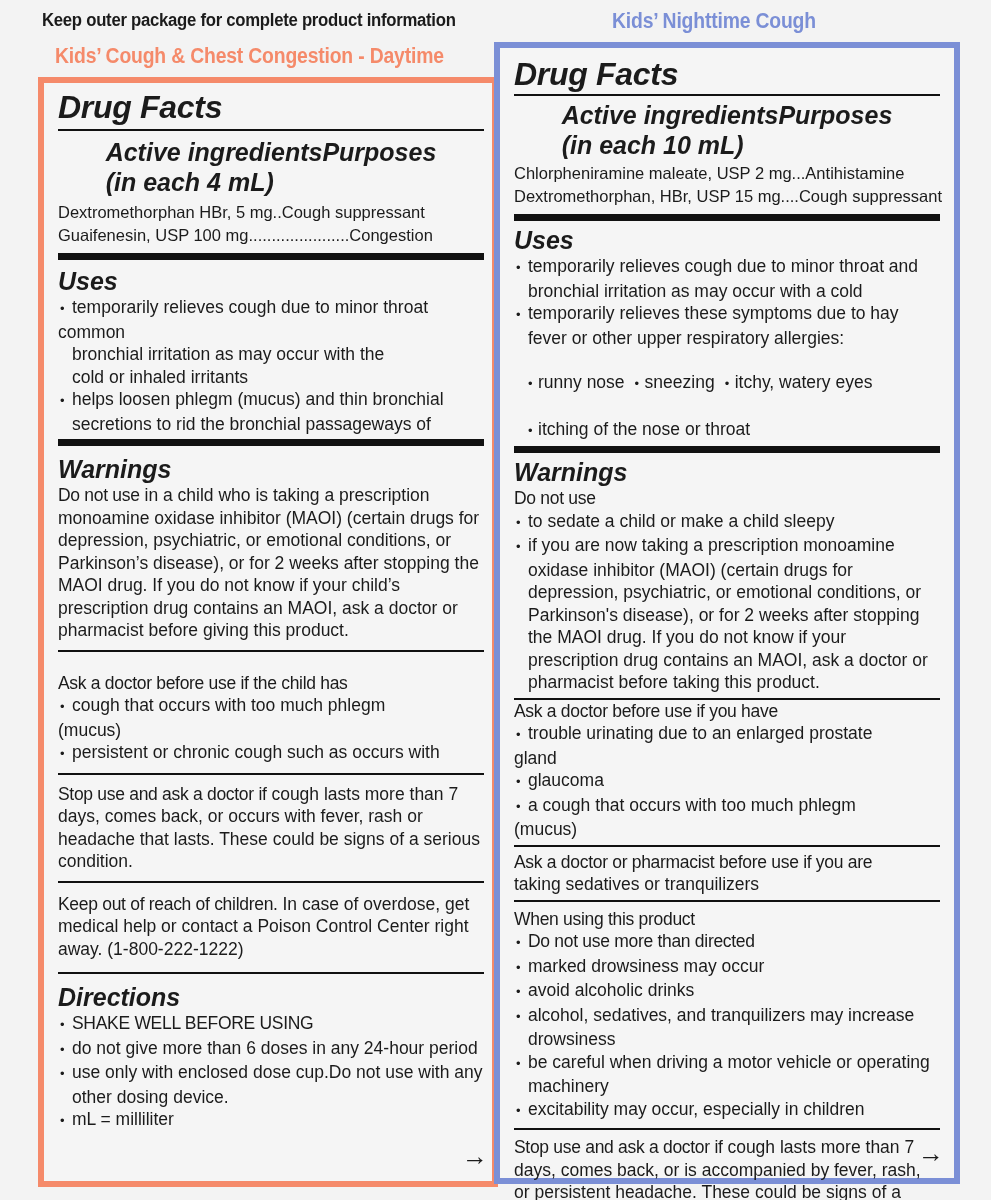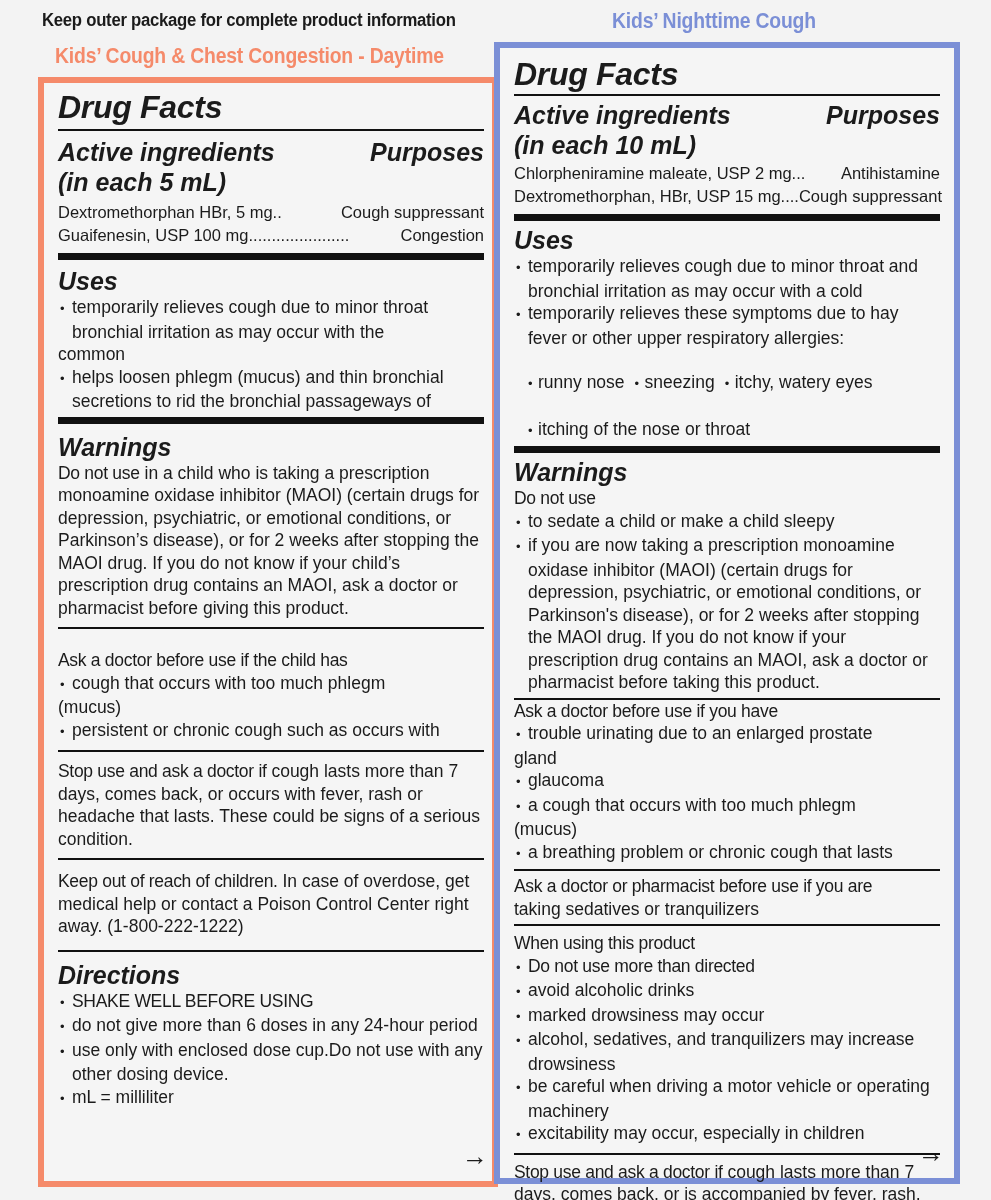--- a/index.html
+++ b/index.html
@@ -27,23 +27,23 @@
   }
   .panel-left { left:38px; top:77px; width:460px; height:1110px; border:6px solid #f58a6a; z-index:1; }
   .panel-right { left:494px; top:42px; width:466px; height:1142px; border:6px solid #7b8fd6; z-index:2; }
 
   .inner { position:absolute; left:14px; right:8px; top:0; }
   .panel-right .inner { left:14px; right:14px; }
 
   .df-title { font-weight:bold; font-style:italic; font-size:32px; line-height:40px; margin:0; letter-spacing:-0.3px; }
   .thin-rule { border-top:2px solid #111; margin:0; }
   .thick-rule { border-top:7px solid #111; margin:0; }
-  .ai-head { display:flex; justify-content:space-between; font-weight:bold; font-style:italic; font-size:25px; line-height:30px; }
+  .ai-head { display:flex; justify-content:center; font-weight:bold; font-style:italic; font-size:25px; line-height:30px; }
   .ai-head .sub { display:block; }
-  .ing-row { display:flex; justify-content:space-between; font-size:16.5px; line-height:23px; white-space:nowrap; }
+  .ing-row { display:flex; font-size:16.5px; line-height:23px; white-space:nowrap; }
   .sec-title { font-weight:bold; font-style:italic; font-size:25px; line-height:30px; }
   .txt { font-size:17.5px; line-height:22.5px; }
   .bul { padding-left:14px; text-indent:-12px; }
   .bul::before { content:"\2022"; display:inline-block; width:12px; text-indent:0; font-size:13px; }
   .sub-bul { display:inline-block; margin-right:10px;margin-top:22px; }
   .sub-bul::before { content:"\2022"; display:inline-block; width:10px; font-size:13px; }
   .b { font-weight:normal; letter-spacing:-0.3px; }
   .arrow { position:absolute; font-size:26px; line-height:26px; }
 </style>
 </head>
@@ -53,41 +53,42 @@
 <div class="product-title title-left">Kids’ Cough &amp; Chest Congestion - Daytime</div>
 <div class="product-title title-right">Kids’ Nighttime Cough</div>
 
 <div class="panel panel-left">
   <div class="inner">
     <div class="df-title" style="margin-top:4px">Drug Facts</div>
     <div class="thin-rule" style="margin-top:2px"></div>
     <div class="ai-head" style="margin-top:6px">
       <div>
         <span class="sub">Active ingredients</span>
-        <span class="sub">(in each 5 mL)</span>
+        <span class="sub">(in each 4 mL)</span>
       </div>
       <span>Purposes</span>
     </div>
     <div style="margin-top:4px">
       <div class="ing-row">
         <span><span>Dextromethorphan HBr, 5 mg</span><span>..</span></span>
         <span>Cough suppressant</span>
       </div>
       <div class="ing-row">
         <span><span>Guaifenesin, USP 100 mg</span><span>......................</span></span>
         <span>Congestion</span>
       </div>
     </div>
     <div class="thick-rule" style="margin-top:6px"></div>
 
     <div class="sec-title" style="margin-top:6px">Uses</div>
     <div class="txt">
       <div class="bul">temporarily relieves cough due to minor throat</div>
+      <div>common</div>
       <div style="padding-left:14px">bronchial irritation as may occur with the</div>
-      <div>common</div>
+      <div style="padding-left:14px">cold or inhaled irritants</div>
       <div class="bul">helps loosen phlegm (mucus) and thin bronchial</div>
       <div style="padding-left:14px">secretions to rid the bronchial passageways of</div>
     </div>
     <div class="thick-rule" style="margin-top:4px"></div>
 
     <div class="sec-title" style="margin-top:8px">Warnings</div>
     <div class="txt"><span class="b">Do not use</span><span> in a child who is taking a prescription monoamine oxidase inhibitor (MAOI) (certain drugs for depression, psychiatric, or emotional conditions, or Parkinson’s disease), or for 2 weeks after stopping the MAOI drug. If you do not know if your child’s prescription drug contains an MAOI, ask a doctor or pharmacist before giving this product.</span></div>
     <div class="thin-rule" style="margin-top:8px"></div>
 
     <div class="txt" style="margin-top:20px">
@@ -157,35 +158,34 @@
     </div>
     <div class="thin-rule" style="margin-top:4px"></div>
 
     <div class="txt" style="">
       <div class="b">Ask a doctor before use if you have</div>
       <div class="bul">trouble urinating due to an enlarged prostate</div>
       <div>gland</div>
       <div class="bul">glaucoma</div>
       <div class="bul">a cough that occurs with too much phlegm</div>
       <div>(mucus)</div>
-      <div class="bul">a breathing problem or chronic cough that lasts</div>
     </div>
     <div class="thin-rule" style="margin-top:4px"></div>
 
     <div class="txt" style="margin-top:4px">
       <div class="b">Ask a doctor or pharmacist before use if you are</div>
       <div>taking sedatives or tranquilizers</div>
     </div>
     <div class="thin-rule" style="margin-top:4px"></div>
 
     <div class="txt" style="margin-top:6px">
       <div class="b">When using this product</div>
       <div class="bul b">Do not use more than directed</div>
+      <div class="bul">marked drowsiness may occur</div>
       <div class="bul">avoid alcoholic drinks</div>
-      <div class="bul">marked drowsiness may occur</div>
       <div class="bul">alcohol, sedatives, and tranquilizers may increase drowsiness</div>
       <div class="bul">be careful when driving a motor vehicle or operating machinery</div>
       <div class="bul">excitability may occur, especially in children</div>
     </div>
     <div class="thin-rule" style="margin-top:6px"></div>
 
     <div class="txt" style="margin-top:6px"><span class="b">Stop use and ask a doctor if</span><span> cough lasts more than 7 days, comes back, or is accompanied by fever, rash, or persistent headache. These could be signs of a serious condition.</span></div>
   </div>
   <div class="arrow" style="right:10px; bottom:12px;">→</div>
 </div>

